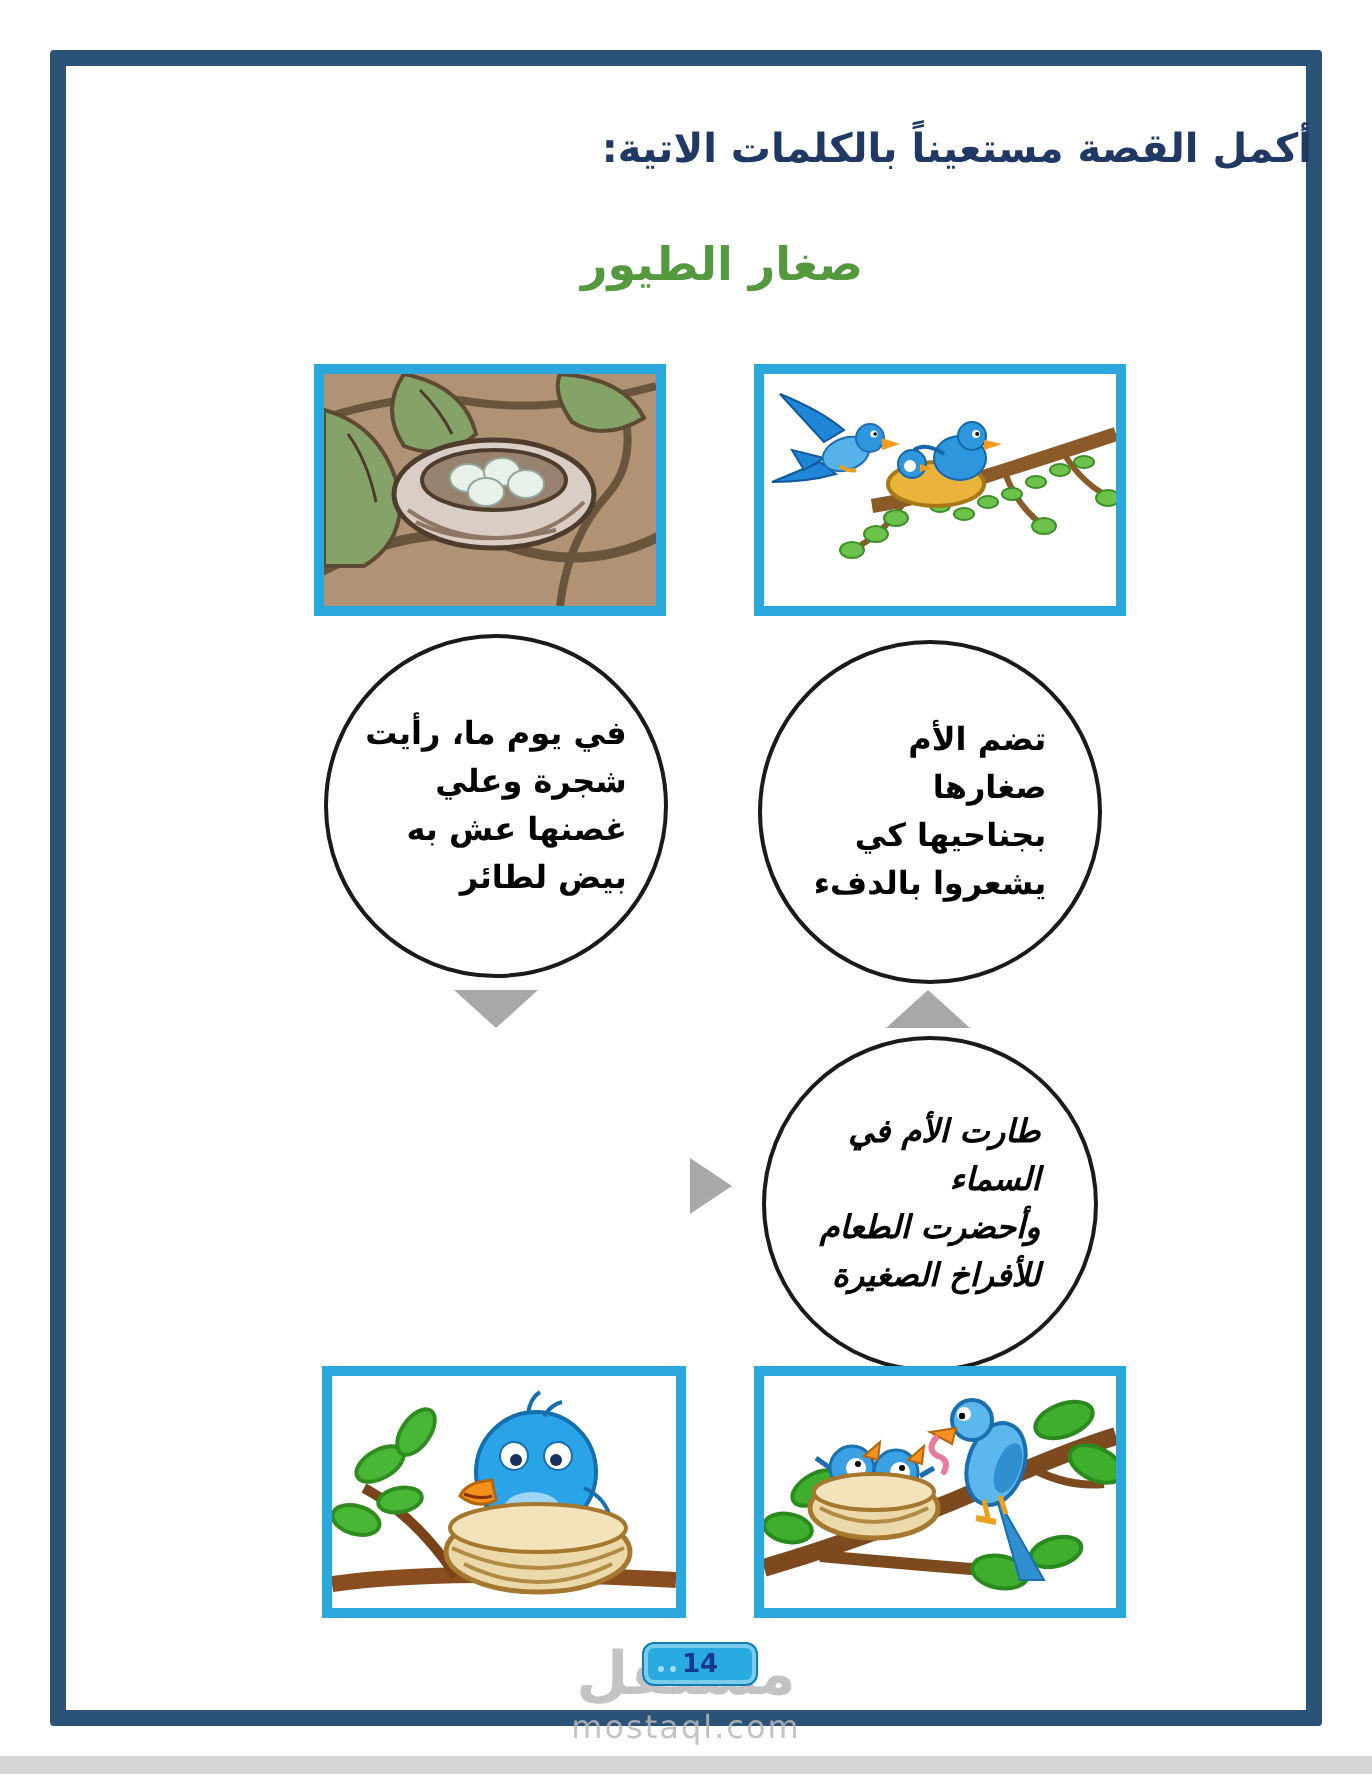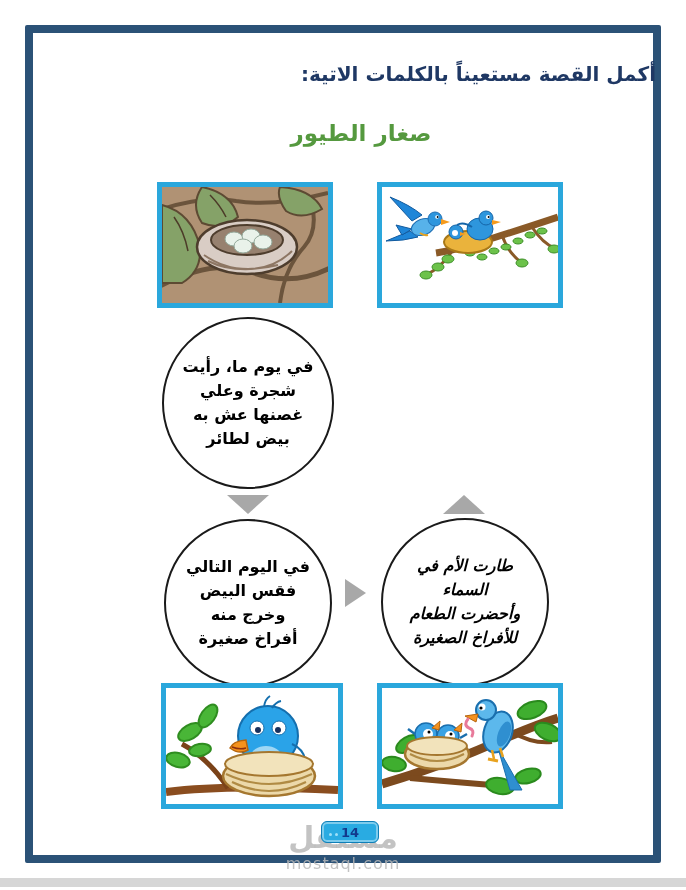--- a/index.html
+++ b/index.html
@@ -16,21 +16,21 @@
 
   figure{margin:0;position:absolute;box-sizing:border-box;border:5px solid #2aa7dc;
          background:#fff;z-index:2;overflow:hidden;}
   figure svg{display:block;width:100%;height:100%;}
   .img-tl{left:157px;top:182px;width:176px;height:126px;}
   .img-tr{left:377px;top:182px;width:186px;height:126px;}
   .img-bl{left:161px;top:683px;width:182px;height:126px;}
   .img-br{left:377px;top:683px;width:186px;height:126px;}
 
   .circle{position:absolute;border:2px solid #1a1a1a;border-radius:50%;background:#fff;
-          display:flex;align-items:center;justify-content:center;text-align:center;
+          display:flex;align-items:center;justify-content:center;text-align:right;
           z-index:2;box-sizing:border-box;}
   .circle span{direction:rtl;white-space:pre-line;color:#000;font-weight:bold;
           font-size:16px;line-height:1.5;}
   .c-tl{left:162px;top:317px;width:172px;height:172px;}
   .c-tr{left:379px;top:320px;width:172px;height:172px;}
   .c-bl{left:164px;top:519px;width:168px;height:168px;}
   .c-br{left:381px;top:518px;width:168px;height:168px;font-style:italic;}
 
   .tri{position:absolute;width:0;height:0;z-index:2;}
   .tri-down{left:227px;top:495px;border-left:21px solid transparent;
@@ -142,25 +142,25 @@
       </g>
     </svg>
   </figure>
 
   <div class="circle c-tl">
     <span>في يوم ما، رأيت
 شجرة وعلي
 غصنها عش به
 بيض لطائر</span>
   </div>
-  <div class="circle c-bl">
-    <span>في اليوم التالي
-فقس البيض
-وخرج منه
-أفراخ صغيرة</span>
+  <div class="circle c-tr">
+    <span>تضم الأم
+صغارها
+بجناحيها كي
+يشعروا بالدفء</span>
   </div>
   <div class="circle c-br">
     <span>طارت الأم في
 السماء
 وأحضرت الطعام
 للأفراخ الصغيرة</span>
   </div>
 
   <div class="tri tri-down"></div>
   <div class="tri tri-up"></div>

